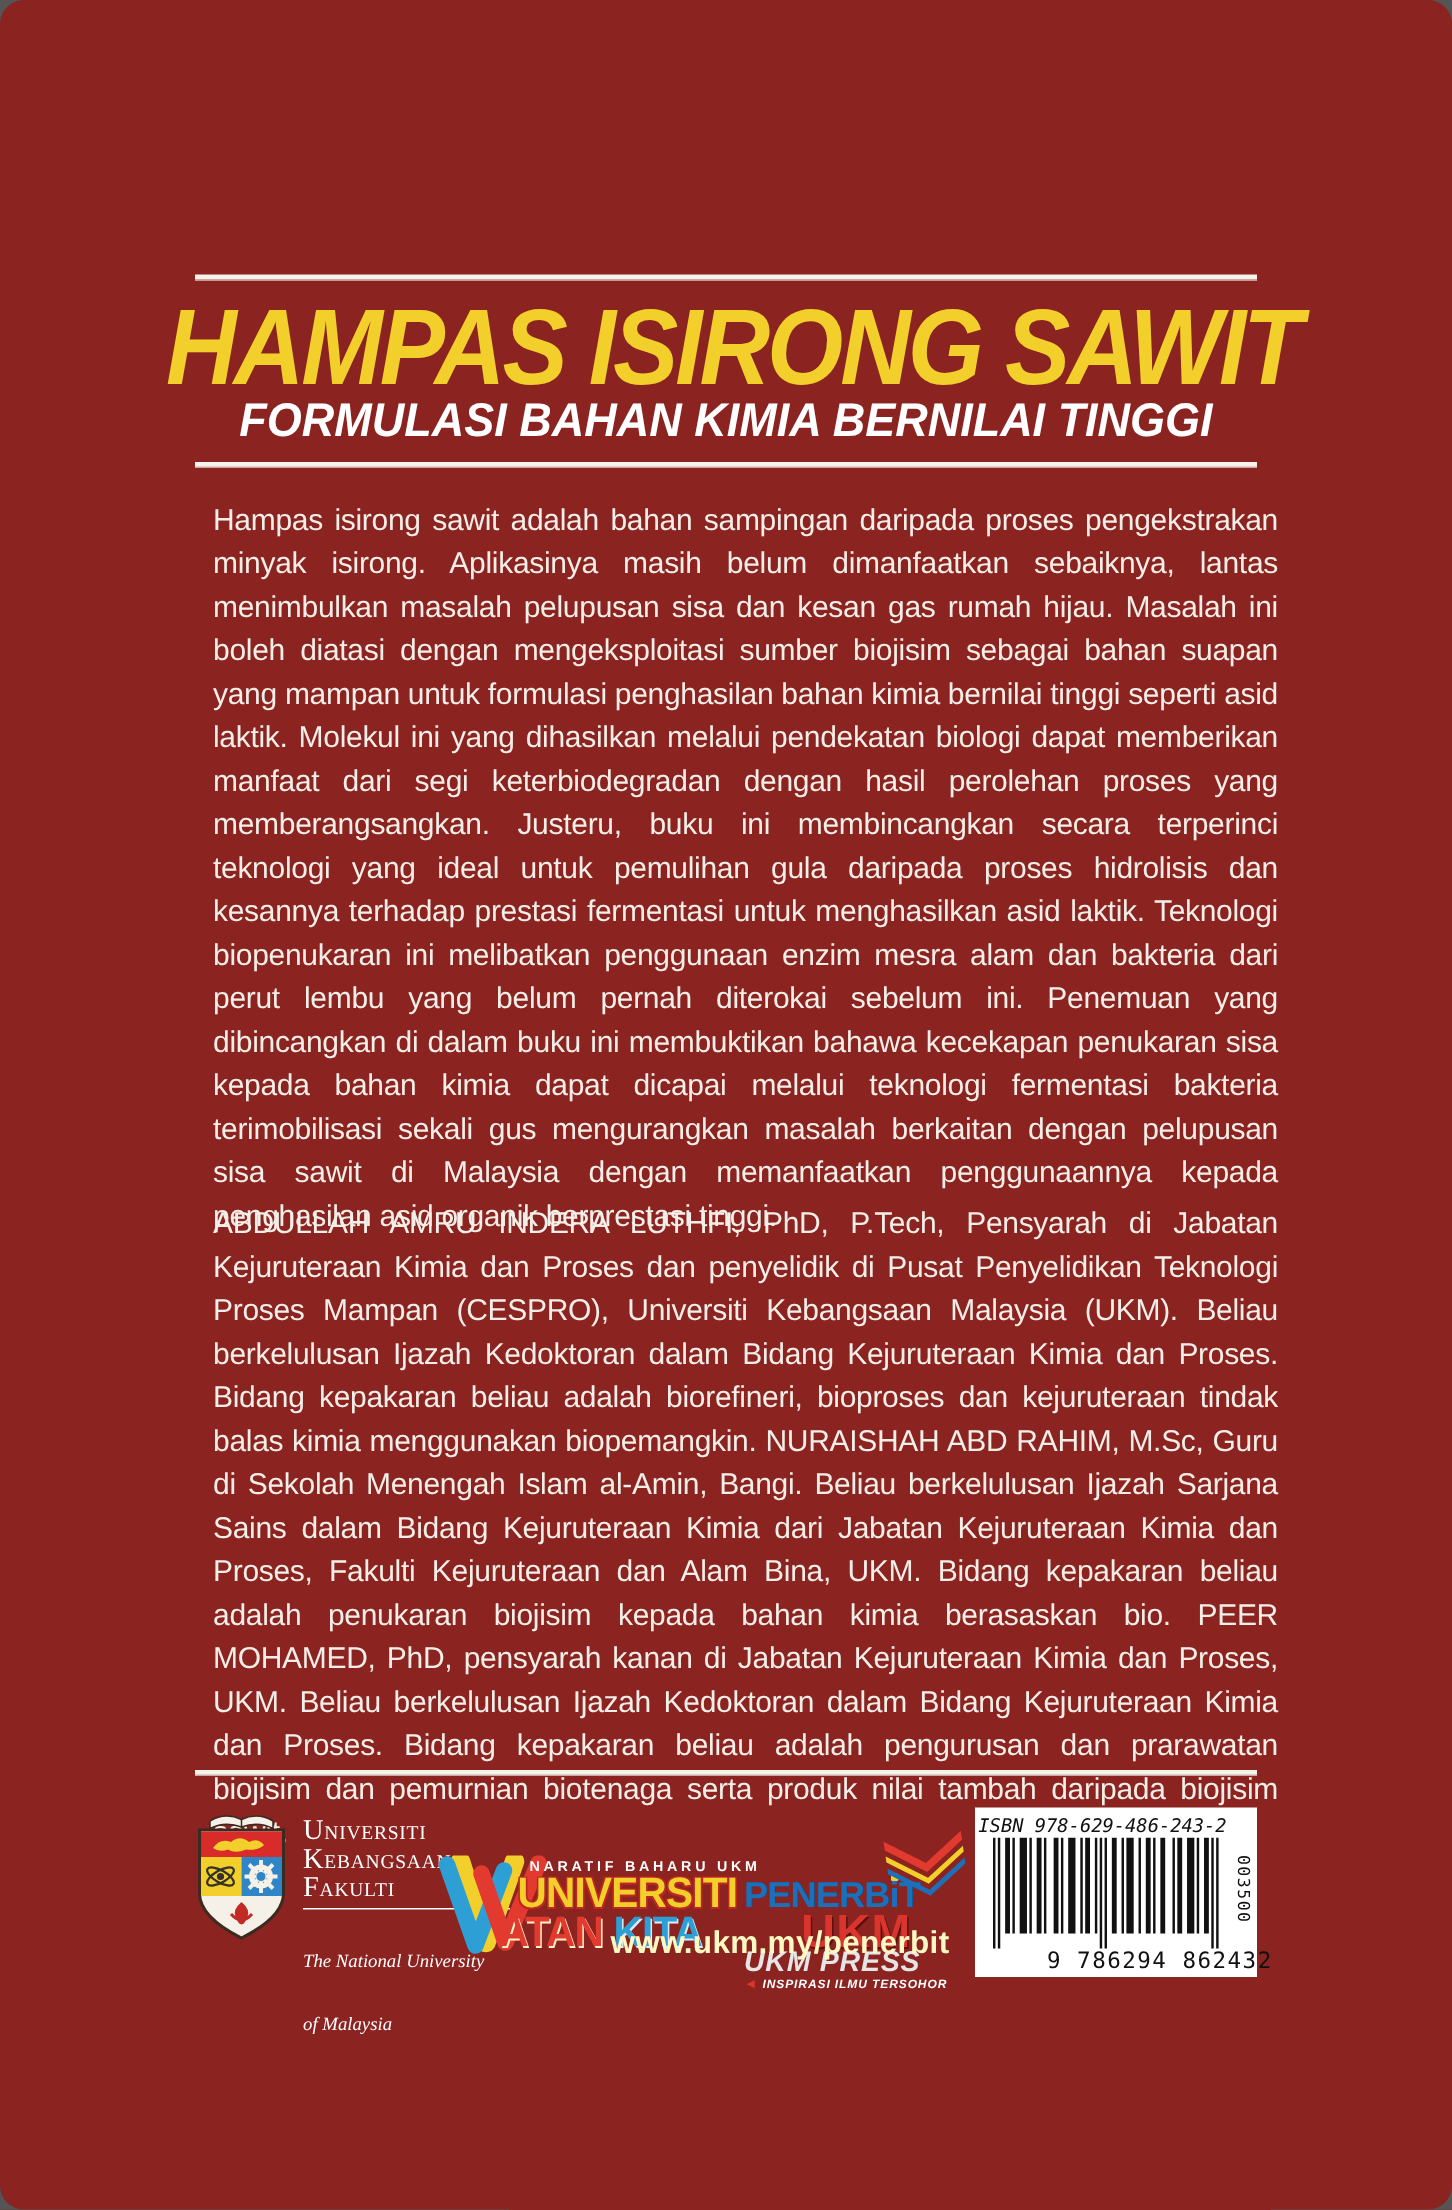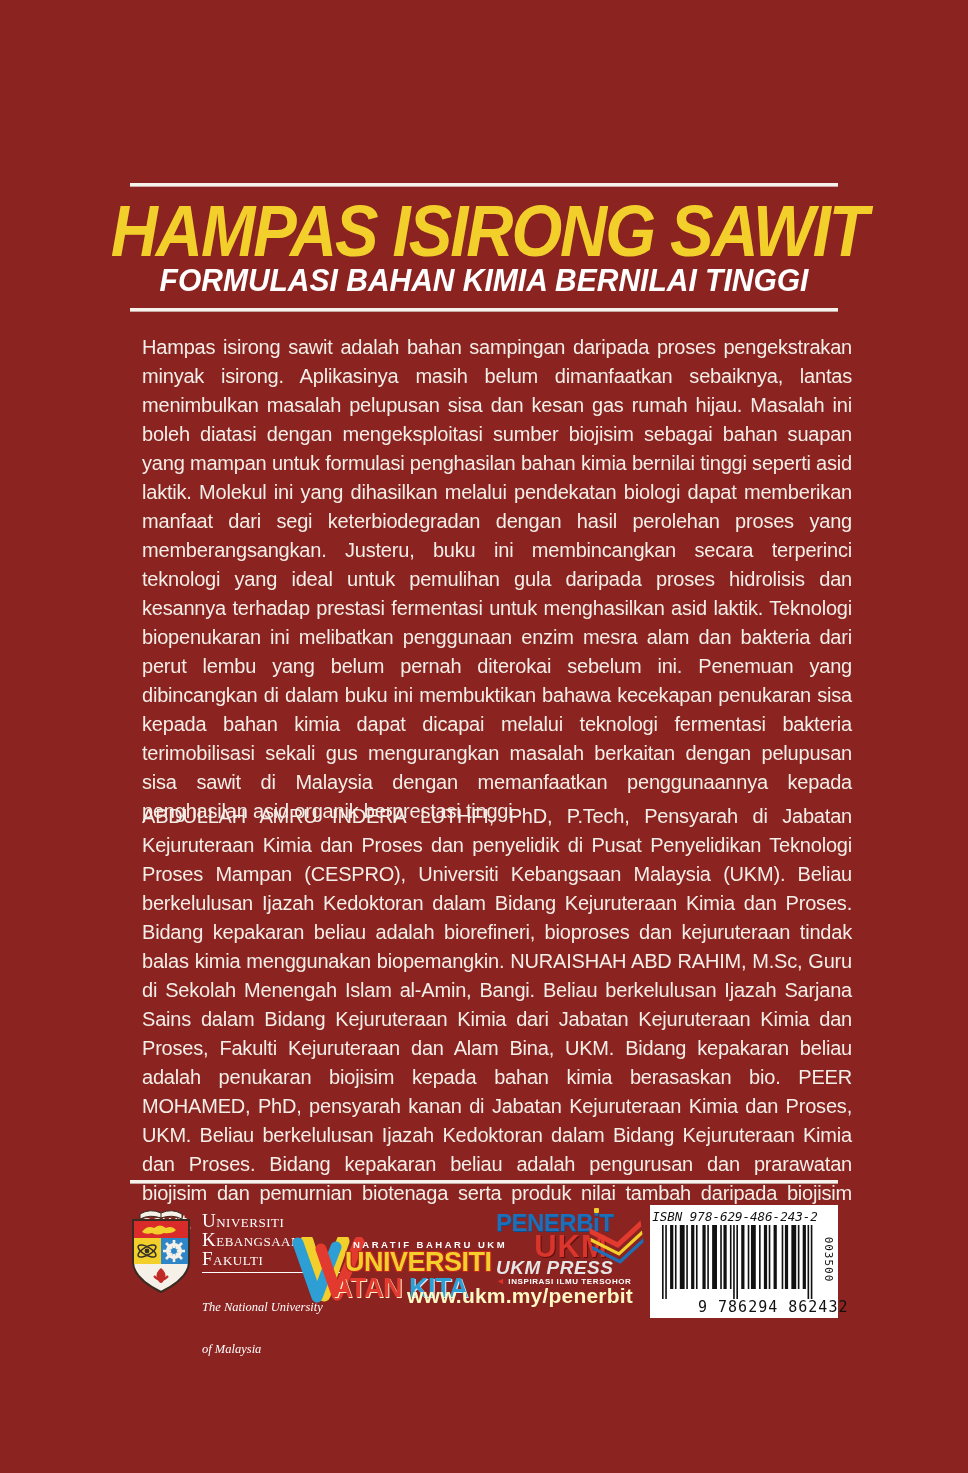--- a/index.html
+++ b/index.html
@@ -3,21 +3,21 @@
 <meta charset="utf-8">
 <style>
   :root{
     --maroon:#8b2321; --yellow:#f2cf2b; --offwhite:#f3eee7;
     --logo-blue:#1d6fb8; --logo-red:#d9352c; --logo-sky:#2e9fd4;
   }
   html,body{margin:0;padding:0;background:#555;}
   .cover{
     position:relative; width:968px; height:1473px; margin:0 auto;
     background:var(--maroon); overflow:hidden;
-    font-family:"Liberation Sans", sans-serif; color:var(--offwhite);
+    font-family:"Liberation Sans", sans-serif; color:var(--offwhite);border-radius:16px;
   }
   .rule{position:absolute; left:130px; width:708px; height:3px; background:#f6f2ec; border-bottom:1px solid #c9a9a2;}
   .rule.r1{top:183px;} .rule.r2{top:308px;} .rule.r3{top:1180px;}
 
   .title{
     position:absolute; top:188px; left:118px; width:732px; height:80px;
     line-height:78px; text-align:center; white-space:nowrap;
     font-style:italic; font-weight:bold; font-size:64px; letter-spacing:-2px;
     color:var(--yellow); transform:scale(1.02,1.12); transform-origin:center top;
   }
@@ -48,26 +48,26 @@
   .watan .universiti{
     font-size:27px; font-weight:bold; letter-spacing:-0.5px; color:var(--yellow); line-height:25px;
     text-shadow:1px 1px 0 #c0281f,-1px 1px 0 #c0281f,1px -1px 0 #c0281f,-1px -1px 0 #c0281f;
     transform:scaleY(1.05); transform-origin:left;
   }
   .watan .watankita{font-size:27px; font-weight:bold; letter-spacing:-0.5px; line-height:26px; transform:scaleY(1.05); transform-origin:left; margin-left:-12px;}
   .watan .watankita .red{color:#e23a2e; text-shadow:1px 1px 0 #fff2c8;}
   .watan .watankita .blue{color:#2e9fd4; text-shadow:1px 1px 0 #d9eefc;}
 
   .penerbit{position:absolute; left:496px; top:1212px; width:150px; height:70px;}
-  .penerbit .p1{font-size:24px; font-weight:bold; letter-spacing:-0.5px; color:var(--logo-blue); line-height:22px; text-shadow:0.5px 0.5px 0 #0d4f8d;}
+  .penerbit .p1{font-size:24px; font-weight:bold; letter-spacing:-0.5px; color:var(--logo-blue); line-height:22px; text-shadow:0.5px 0.5px 0 #0d4f8d;margin-top:41px;}
   .penerbit .p1 .idot{color:var(--logo-blue); position:relative;}
   .penerbit .p1 .idot::before{content:""; position:absolute; top:-1px; left:1px; width:5px; height:5px; background:var(--yellow); border-radius:1px;}
   .penerbit .p2{font-size:31px; font-weight:bold; color:var(--logo-red); line-height:26px; letter-spacing:1px; text-shadow:1px 1px 0 #5d0f0c;text-align:center;}
   .penerbit .p3{font-size:19px; font-style:italic; font-weight:bold; color:#e5e5e5; line-height:16px; letter-spacing:0.5px;}
-  .penerbit .p4{font-size:8px; font-weight:bold; color:#fff; letter-spacing:0.6px; line-height:11px; white-space:nowrap;}
+  .penerbit .p4{font-size:8px; font-weight:bold; color:#fff; letter-spacing:0.6px; line-height:11px; white-space:nowrap;font-style:italic;}
   .penerbit .flag{color:var(--logo-red); font-size:9px;}
   .penerbit .book-icon{position:absolute; left:92px; top:2px;}
 
   .barcode-box{
     position:absolute; left:650px; top:1205px; width:188px; height:113px;
     background:#fff; color:#111;
   }
   .barcode-box .isbn{
     position:absolute; top:4px; left:0; width:170px; text-align:center;
     font-family:"DejaVu Sans Mono", monospace; font-size:12.5px; letter-spacing:0px; white-space:nowrap;font-style:italic;

